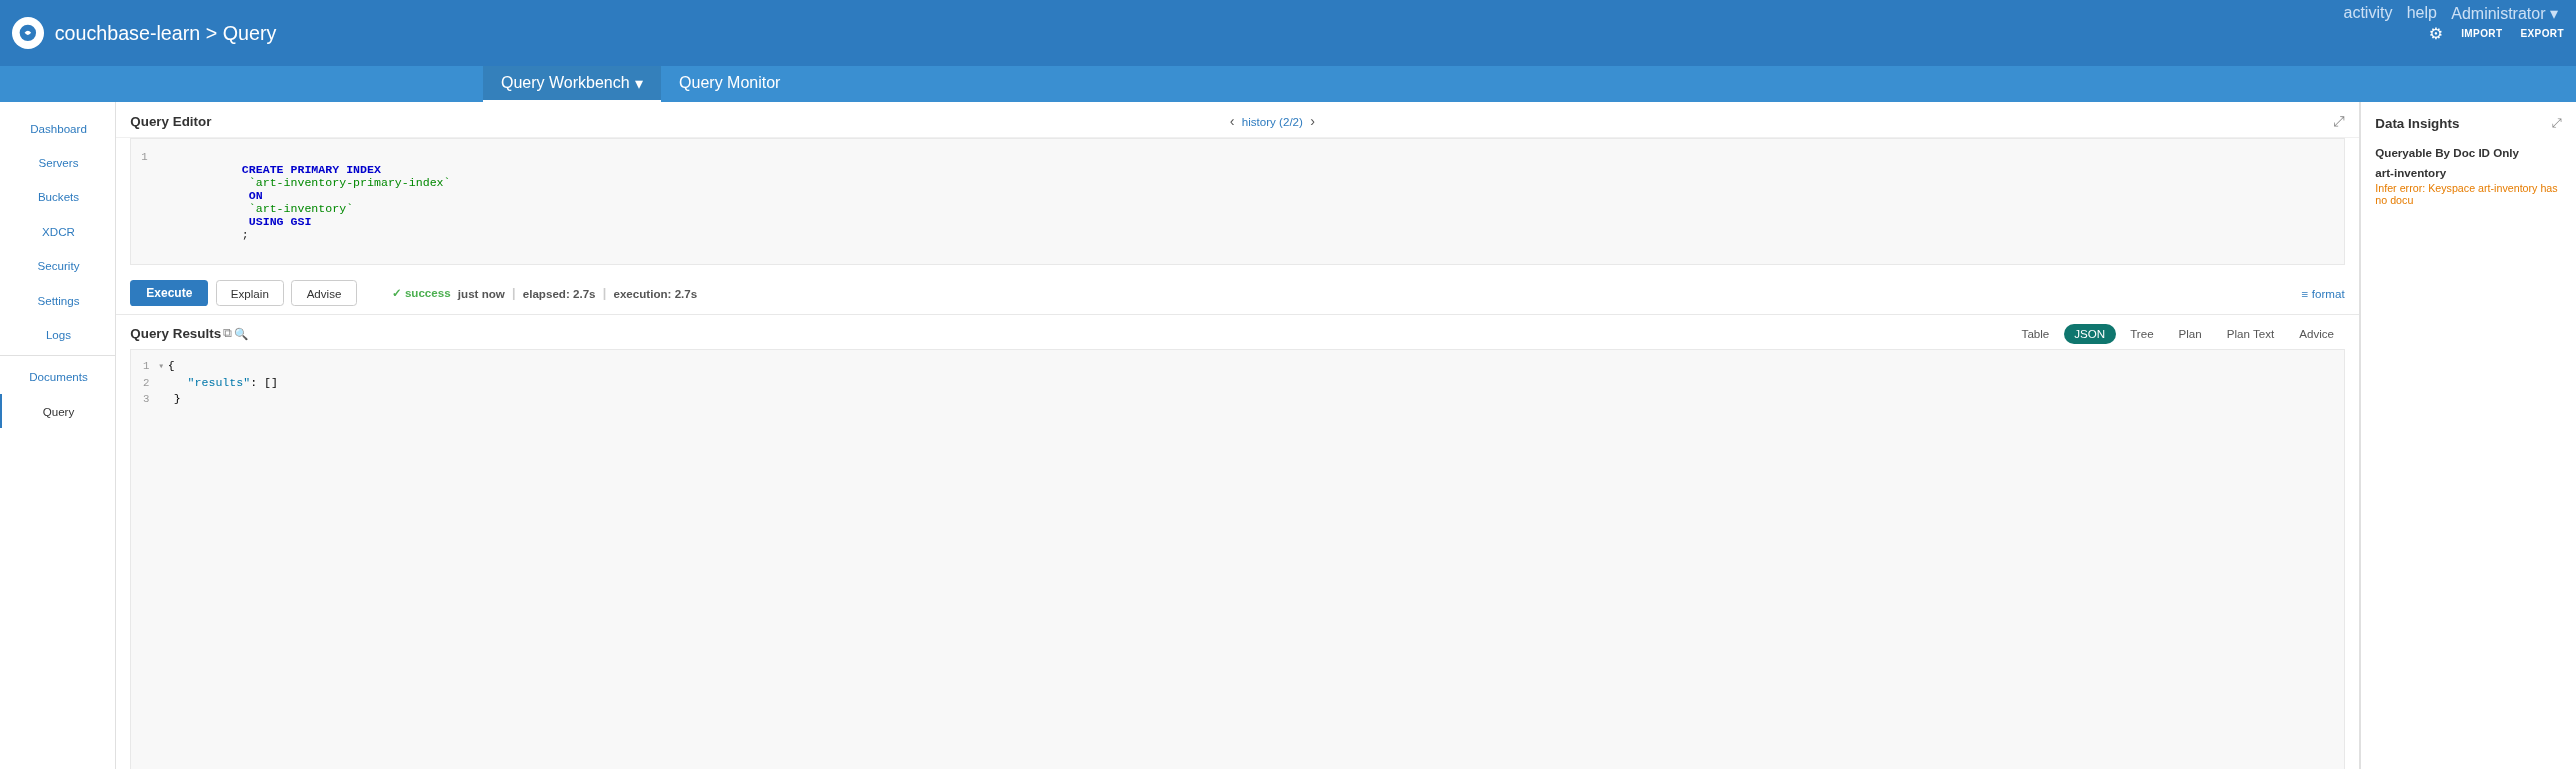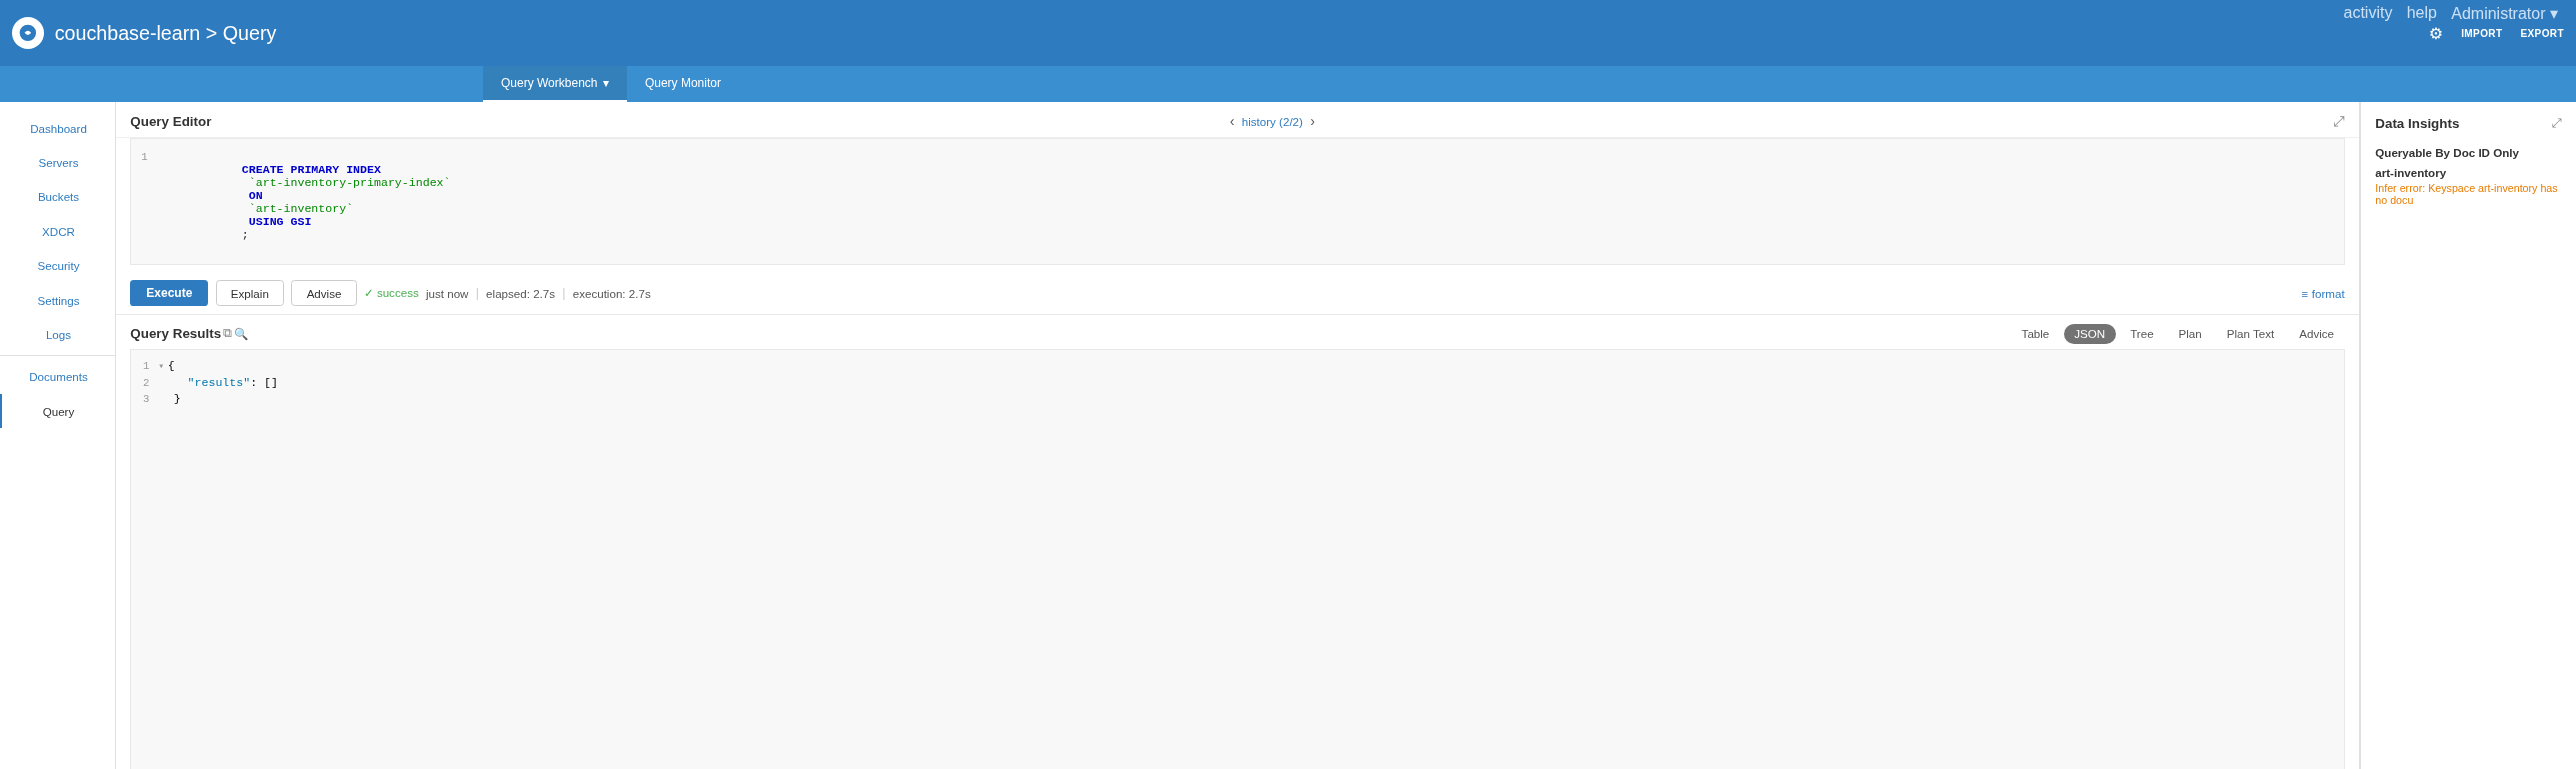--- a/index.html
+++ b/index.html
@@ -34,21 +34,21 @@
     .subnav {
       background: #3a8fd1;
       height: 36px;
       display: flex;
       align-items: center;
       padding: 0 0 0 483px;
       gap: 0;
     }
     .subnav-item {
       color: white;
-      font-size: 12px;
+      font-size: 16px;
       padding: 0 18px;
       height: 36px;
       display: flex; align-items: center; gap: 5.4px;
       cursor: pointer;
       border-bottom: 2.7px solid transparent;
     }
     .subnav-item.active { border-bottom: 2.7px solid white; background: rgba(0,0,0,0.1); }
 
     
     .main-layout { display: flex; height: calc(770px - 90px); }
@@ -140,21 +140,21 @@
     }
     .btn-outline {
       background: white;
       color: #333;
       border: 0.9px solid #ccc;
       padding: 5.4px 14.3px;
       border-radius: 3.6px;
       font-size: 11.6px;
       cursor: pointer;
     }
-    .status-area { display: flex; align-items: center; gap: 7.2px; margin-left: 0; }
+    .status-area { display: flex; align-items: center; gap: 7.2px; margin-left: 28px; font-weight: bold; }
     .status-success { color: #4caf50; font-size: 11.6px; }
     .status-text { color: #555; font-size: 11.6px; }
     .format-btn { margin-left: auto; color: #2e7bbf; font-size: 11.6px; cursor: pointer; display: flex; align-items: center; gap: 3.6px; }
 
     
     .query-results-header {
       display: flex;
       align-items: center;
       justify-content: space-between;
       padding: 9px 14.3px 5.4px;
@@ -162,21 +162,21 @@
     .query-results-title { font-size: 13.4px; font-weight: 600; color: #333; }
     .results-tabs { display: flex; align-items: center; gap: 3.6px; }
     .results-tab {
       padding: 3.6px 10.7px;
       font-size: 11.6px;
       color: #555;
       cursor: pointer;
       border-radius: 12.5px;
     }
     .results-tab.active {
-      background: #737373;
+      background: #0f766e;
       color: white;
       border-radius: 12.5px;
     }
 
     .results-content {
       background: #f8f8f8;
       margin: 0 14.3px;
       border: 0.9px solid #e8e8e8;
       padding: 7.2px 0;
       font-family: 'Courier New', Courier, monospace;

